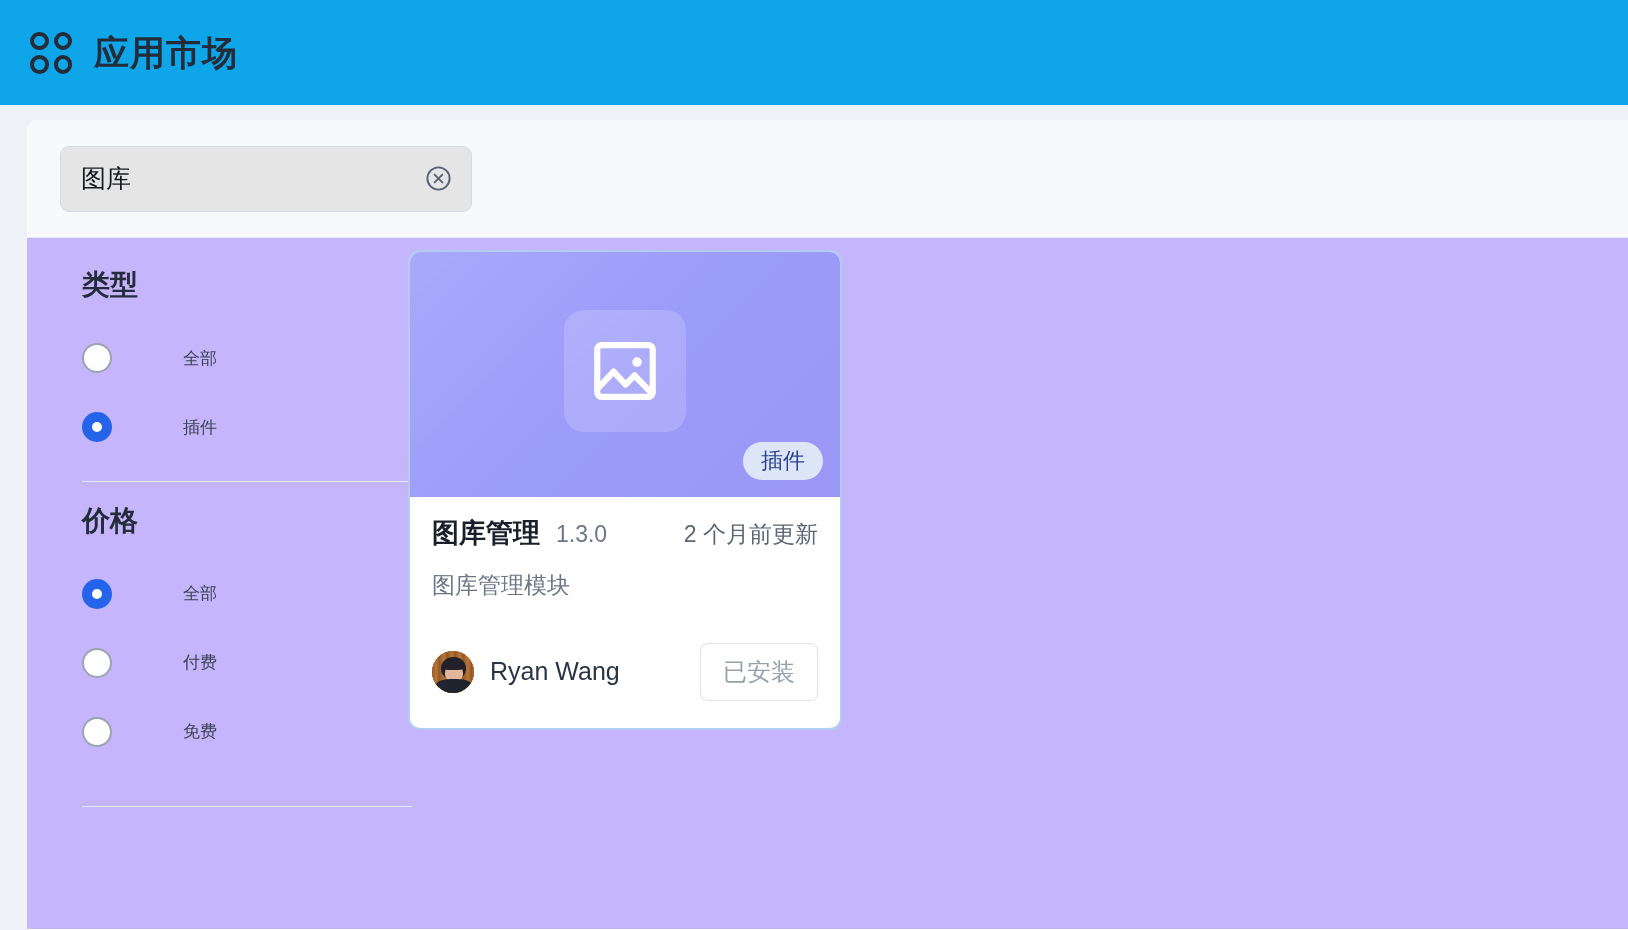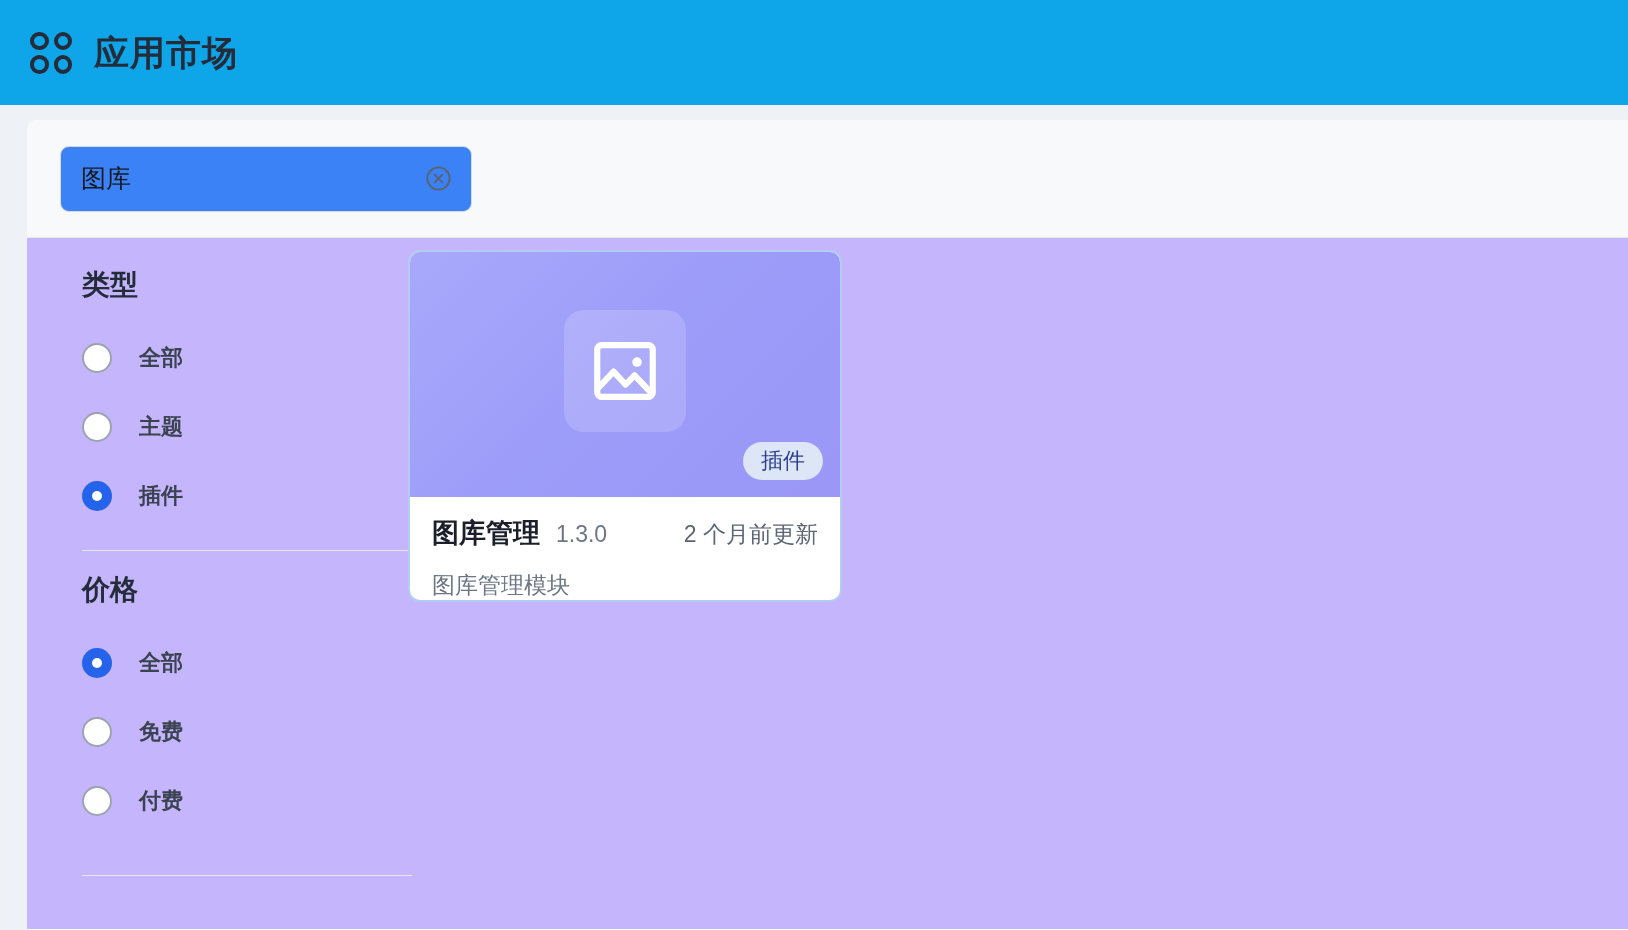--- a/index.html
+++ b/index.html
@@ -72,21 +72,21 @@
     height: 118px;
     border-bottom: 1px solid #e6e8ec;
     display: flex;
     align-items: center;
     padding-left: 33px;
     box-sizing: border-box;
   }
   .search-box {
     width: 412px;
     height: 66px;
-    background: #3b82f6;
+    background: #e5e5e5;
     border: 1px solid #d6dae1;
     border-radius: 9px;
     display: flex;
     align-items: center;
     padding: 0 18px 0 20px;
     box-sizing: border-box;
   }
   .search-value {
     flex: 1;
     font-size: 25px;
@@ -152,24 +152,25 @@
     position: absolute;
     left: 50%;
     top: 50%;
     width: 10px;
     height: 10px;
     margin: -5px 0 0 -5px;
     border-radius: 50%;
     background: #ffffff;
   }
   .radio-label {
-    font-size: 22px;
-    font-weight: 700;
+    font-size: 17px;
+    font-weight: 400;
     color: #3b4351;
     line-height: 1;
+    margin-left: 44px;
   }
   .divider {
     height: 1px;
     background: #e4e7ec;
     width: 330px;
     margin: 19px 0 22px 0;
   }
   .divider.last { margin-top: 40px; }
 
   
@@ -362,45 +363,41 @@
       <div class="filters">
 
         <div class="filter-group">
           <div class="filter-title">类型</div>
 
           <div class="radio-row">
             <span class="radio"></span>
             <span class="radio-label">全部</span>
           </div>
           <div class="radio-row">
-            <span class="radio"></span>
-            <span class="radio-label">主题</span>
-          </div>
-          <div class="radio-row">
             <span class="radio checked"></span>
             <span class="radio-label">插件</span>
           </div>
         </div>
 
         <div class="divider"></div>
 
         <div class="filter-group">
           <div class="filter-title">价格</div>
 
           <div class="radio-row">
             <span class="radio checked"></span>
             <span class="radio-label">全部</span>
           </div>
           <div class="radio-row">
             <span class="radio"></span>
-            <span class="radio-label">免费</span>
+            <span class="radio-label">付费</span>
           </div>
           <div class="radio-row">
             <span class="radio"></span>
-            <span class="radio-label">付费</span>
+            <span class="radio-label">免费</span>
           </div>
         </div>
 
         <div class="divider last"></div>
       </div>
 
       <div class="cards">
 
         <div class="app-card">
 
@@ -417,20 +414,31 @@
 
           <div class="card-body">
             <div class="card-title-row">
               <span class="card-name">图库管理</span>
               <span class="card-version">1.3.0</span>
               <span class="card-updated">2 个月前更新</span>
             </div>
             <div class="card-desc">图库管理模块</div>
           </div>
 
+          <div class="card-footer">
+            <span class="avatar">
+              <span class="bg-wood"></span>
+              <span class="head"></span>
+              <span class="face"></span>
+              <span class="hair-front"></span>
+              <span class="body"></span>
+            </span>
+            <span class="author-name">Ryan Wang</span>
+            <button class="install-btn" disabled="">已安装</button>
+          </div>
 
         </div>
 
       </div>
 
     </div>
   </div>
 </div>
 
 </body></html>

